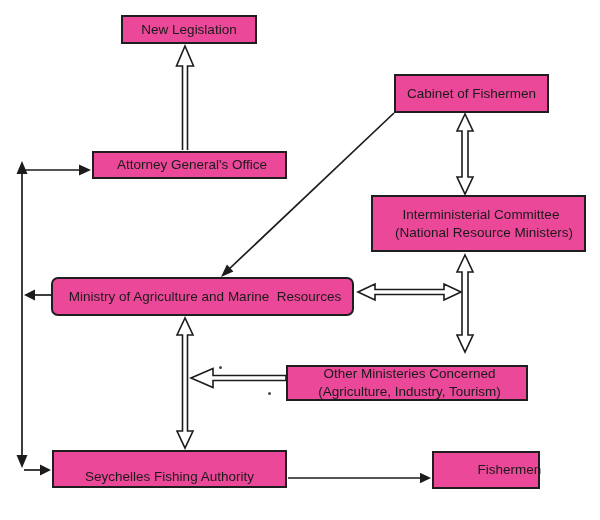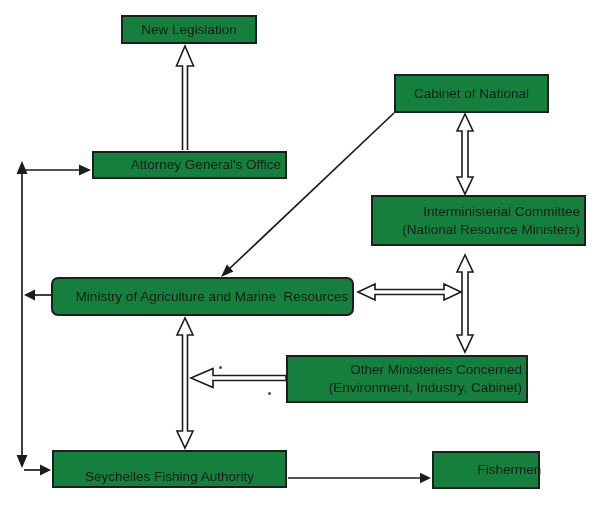--- a/index.html
+++ b/index.html
@@ -19,40 +19,40 @@
     position: absolute;
     left: 0;
     top: 0;
     width: 600px;
     height: 520px;
   }
   .node {
     position: absolute;
     box-sizing: border-box;
     border: 2px solid #1e1e1e;
-    background: #15803d;
+    background: #ec4899;
     color: #1a1a1a;
     font-size: 13.5px;
     line-height: 18px;
     display: flex;
     flex-direction: column;
     justify-content: center;
   }
   .node.center { align-items: center; text-align: center; }
-  .node.left   { align-items: flex-end; text-align: left; padding-left: 9px; padding-right: 4px; }
+  .node.left   { align-items: center; text-align: left; padding-left: 9px; padding-right: 4px; }
   .node span { display: block; }
   .pre { white-space: pre; }
 
   
   #node-new-legislation   { left: 121px; top: 15px;  width: 136px; height: 29px; }
   #node-cabinet           { left: 394px; top: 74px;  width: 155px; height: 39px; }
   #node-attorney-general  { left: 92px;  top: 151px; width: 195px; height: 28px; }
-  #node-interministerial  { left: 371px; top: 195px; width: 215px; height: 51px; }
+  #node-interministerial  { left: 371px; top: 195px; width: 215px; height: 57px; }
   #node-ministry          { left: 51px;  top: 277px; width: 303px; height: 39px; border-radius: 7px; }
-  #node-other-ministries  { left: 286px; top: 355px; width: 242px; height: 48px; }
+  #node-other-ministries  { left: 286px; top: 365px; width: 242px; height: 36px; }
   #node-sfa               { left: 52px;  top: 450px; width: 235px; height: 38px; justify-content: flex-end; }
   #node-fishermen         { left: 432px; top: 451px; width: 108px; height: 38px; padding-left: 47px; }
 
   .indent2 { padding-left: 6px; }
 
   .scan-dot {
     position: absolute;
     width: 3px;
     height: 3px;
     border-radius: 50%;
@@ -105,39 +105,39 @@
 
       <path d="M191,378 L213,368.5 L213,375.5 L286,375.5 L286,380.5 L213,380.5 L213,387.5 Z"></path>
     </g>
   </svg>
 
   <div class="node center" id="node-new-legislation">
     <span>New Legislation</span>
   </div>
 
   <div class="node center" id="node-cabinet">
-    <span>Cabinet of National</span>
+    <span>Cabinet of Fishermen</span>
   </div>
 
   <div class="node left" id="node-attorney-general">
     <span>Attorney General's Office</span>
   </div>
 
   <div class="node left" id="node-interministerial">
     <span>Interministerial Committee</span>
     <span class="indent2">(National Resource Ministers)</span>
   </div>
 
   <div class="node left" id="node-ministry">
     <span class="pre">Ministry of Agriculture and Marine  Resources</span>
   </div>
 
   <div class="node left" id="node-other-ministries">
     <span>Other Ministeries Concerned</span>
-    <span>(Environment, Industry, Cabinet)</span>
+    <span>(Agriculture, Industry, Tourism)</span>
   </div>
 
   <div class="node center" id="node-sfa">
     <span>Seychelles Fishing Authority</span>
   </div>
 
   <div class="node center" id="node-fishermen">
     <span>Fishermen</span>
   </div>
 

